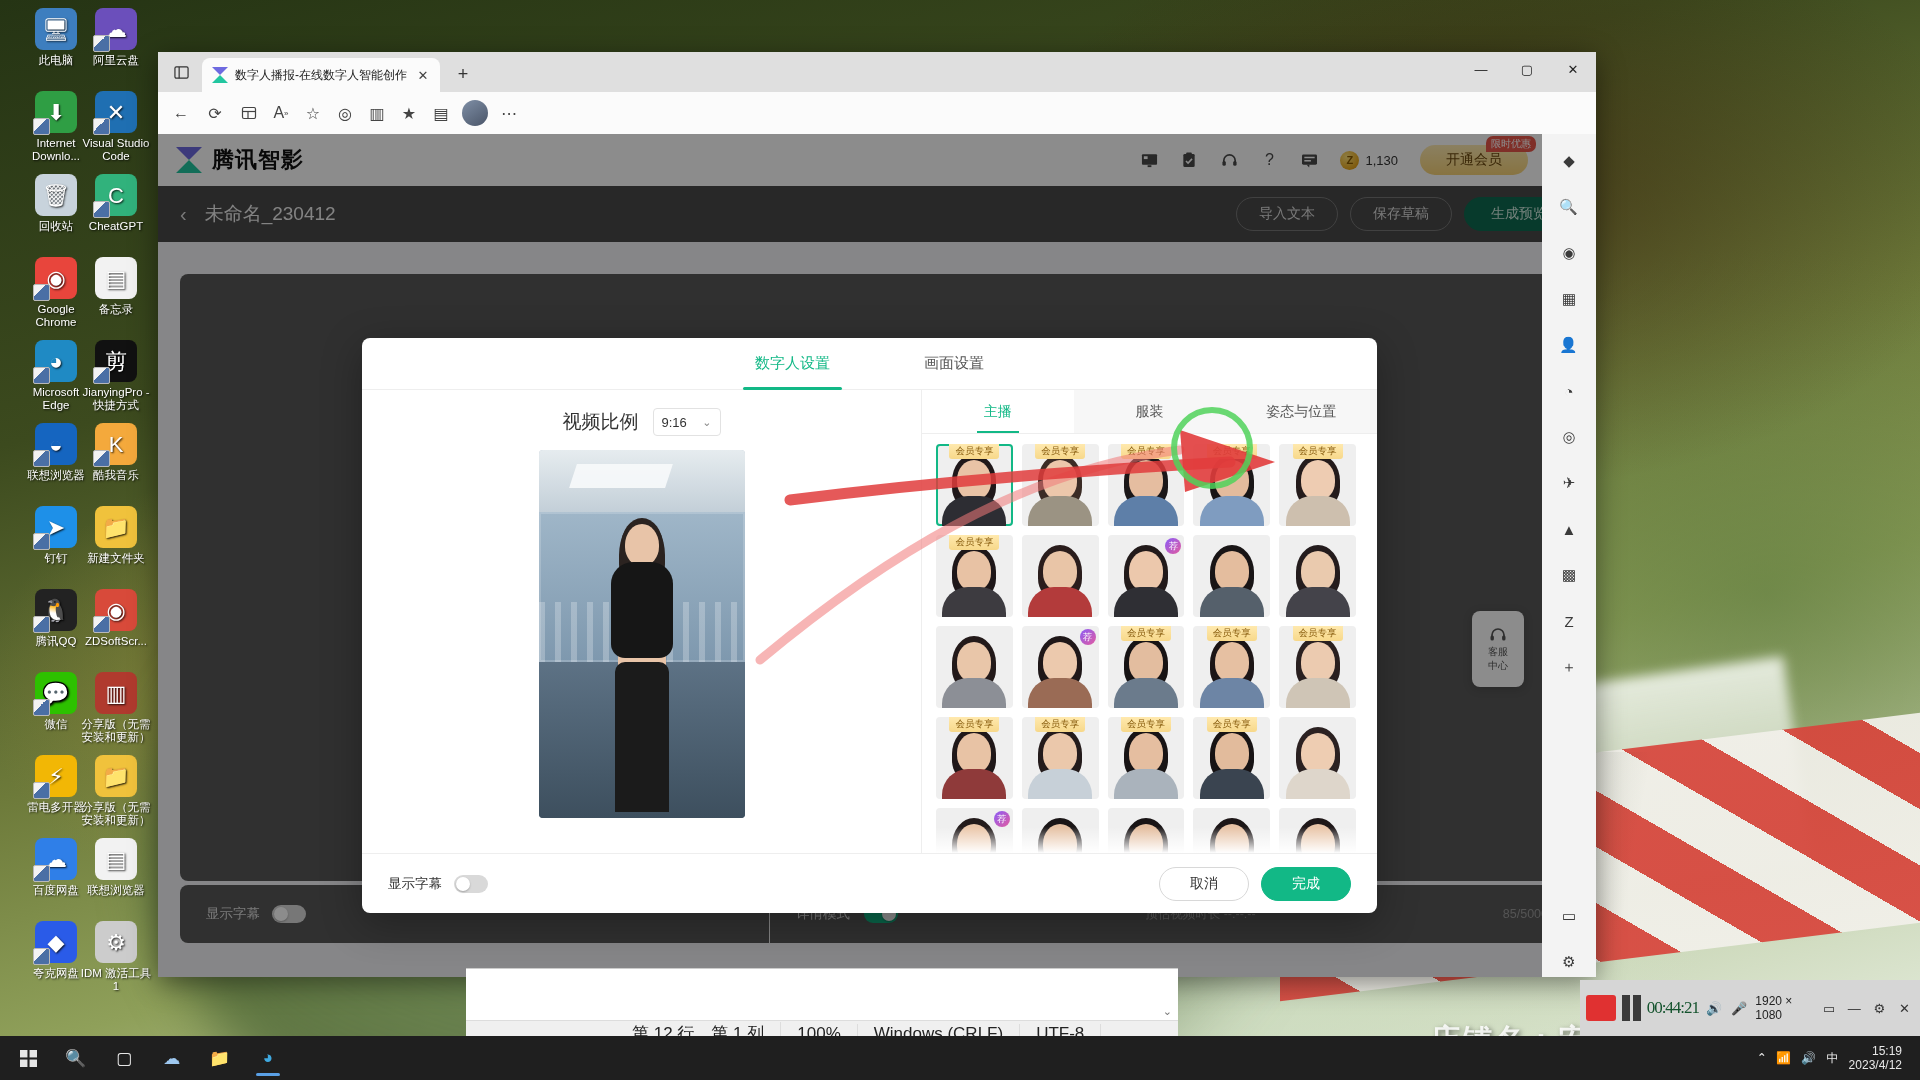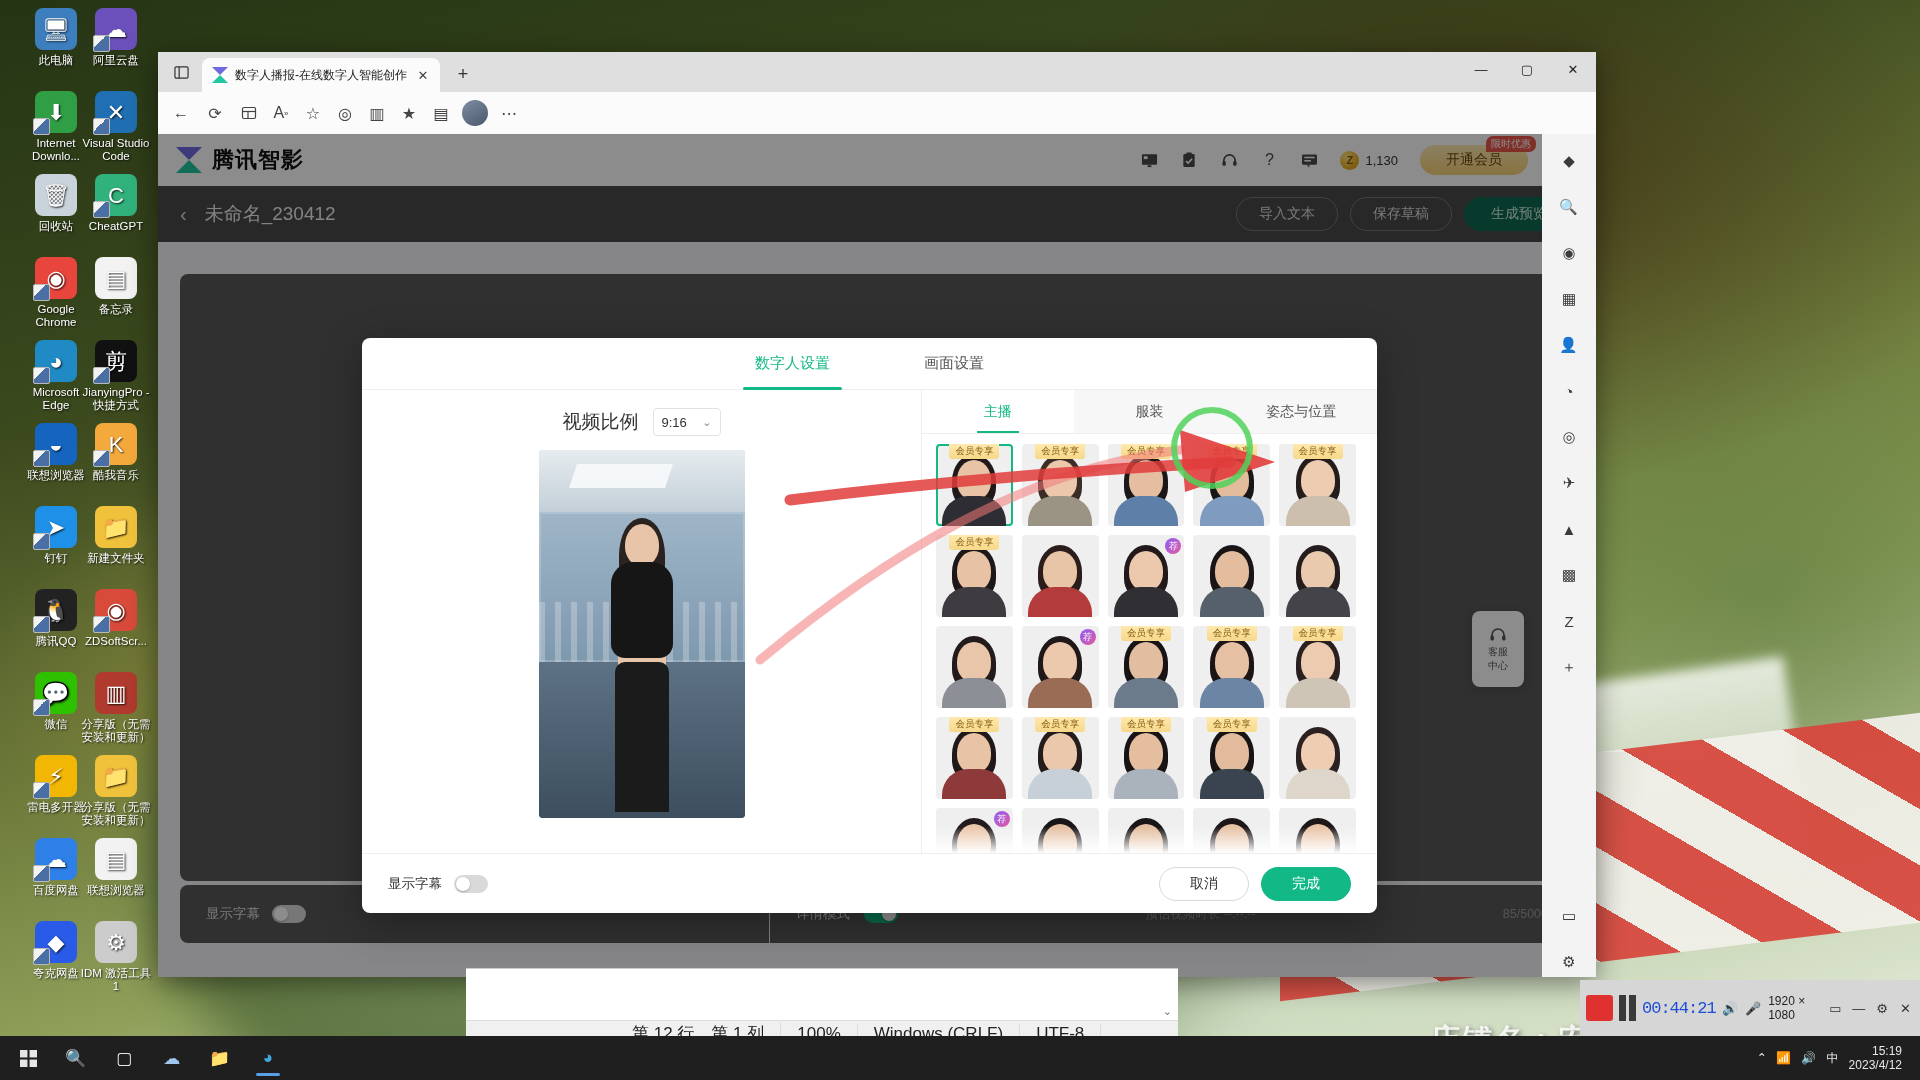--- a/index.html
+++ b/index.html
@@ -287,21 +287,21 @@
     background:#fff; border-radius: 8px; box-shadow: 0 2px 10px rgba(0,0,0,.18);
     display:flex; flex-direction:column; align-items:center; justify-content:center;
     font-size: 10px; color:#555; line-height: 12px; text-align:center; gap: 2px; }
 
   
   #recbar { position:absolute; right: 0; bottom: 44px; width: 340px; height: 56px;
     background:#d6d6d6; display:flex; align-items:center; gap: 6px; padding: 0 6px; }
   #rec-stop { width: 34px; height: 26px; background:#e03131; border-radius:3px; }
   #rec-pause { width: 22px; height: 26px; display:flex; gap:3px; }
   #rec-pause i { flex:1; background:#3a3a3a; }
-  #rec-time { font-family: Liberation Mono, monospace; font-size: 17px; color:#1d4ed8;
+  #rec-time { font-family: Liberation Serif, serif; font-size: 17px; color:#14532d;
     background: transparent; letter-spacing: -1px; }
   #rec-res { font-size: 12px; color:#222; }
   .rec-ico { width: 22px; height: 22px; display:flex; align-items:center;
     justify-content:center; font-size: 13px; color:#333; }
 
   
   #npwin { position:absolute; left: 466px; top: 968px; width: 712px; height: 112px;
     background:#fff; border-top:1px solid #ccc; }
   #npstatus { position:absolute; left:0; right:0; bottom: 34px; height: 26px;
     background:#f0f0f0; border-top: 1px solid #ddd; display:flex; align-items:center;

